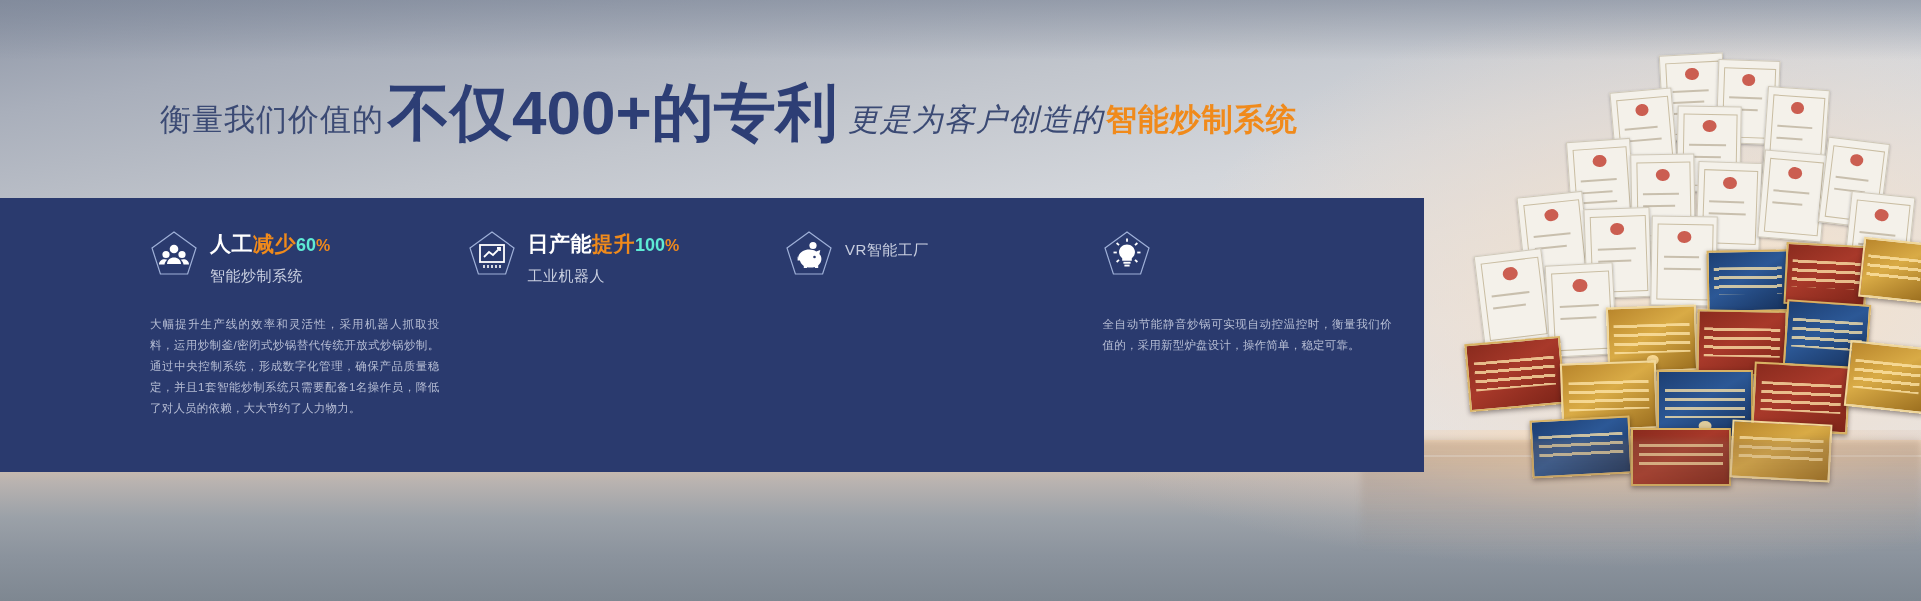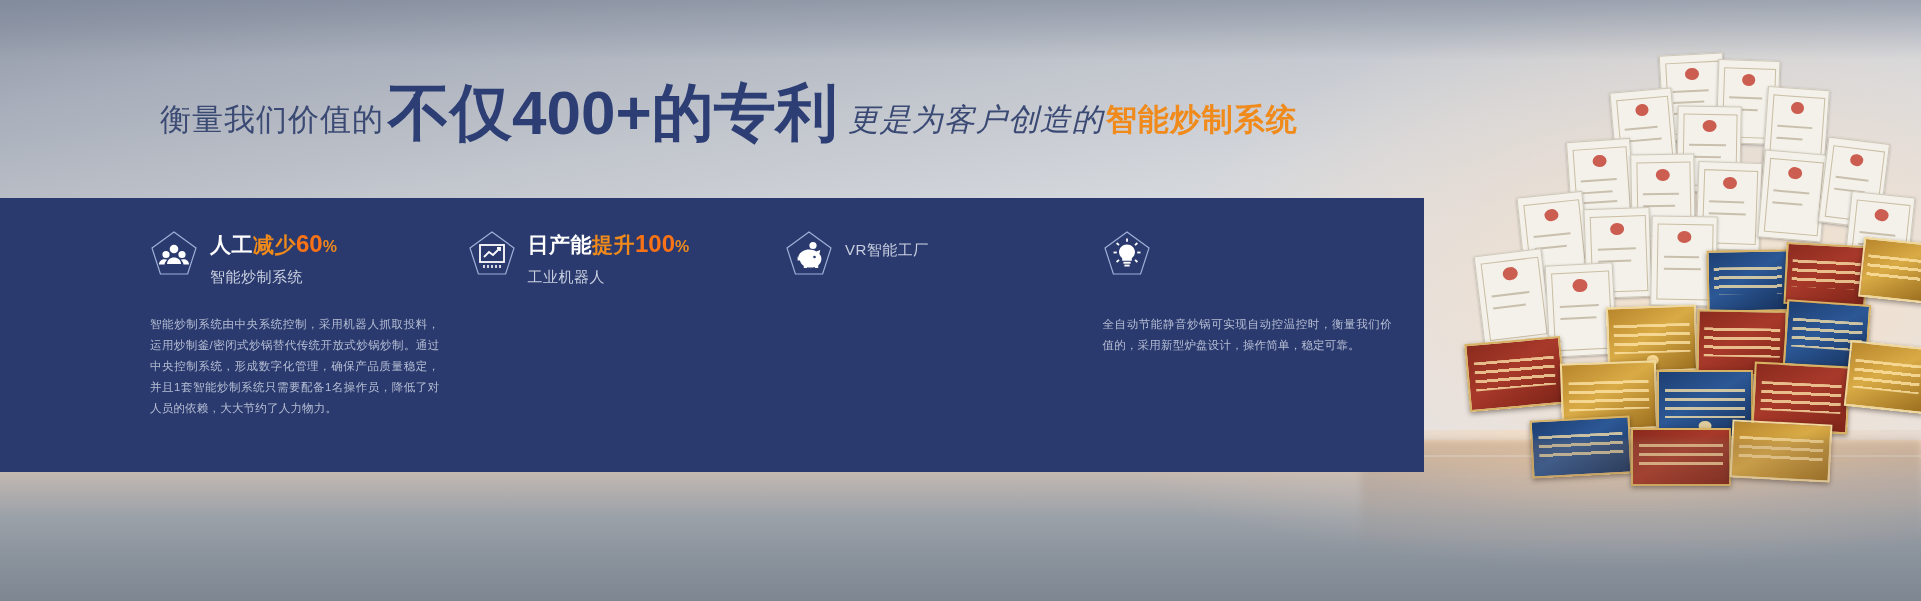--- a/index.html
+++ b/index.html
@@ -74,21 +74,21 @@
   .hex{
     width:48px;height:52px;flex:0 0 48px;position:relative;
   }
   .hex svg{display:block;}
   .card-titles{padding-top:2px;}
   .card-title{
     font-size:21px;font-weight:bold;color:#ffffff;letter-spacing:.5px;
     white-space:nowrap;line-height:24px;
   }
   .card-title .accent{color:#f08a1b;}
-  .card-title .num{font-size:24px;color:#f97316;font-weight:bold;letter-spacing:0;}
+  .card-title .num{font-size:18px;color:#5eead4;font-weight:bold;letter-spacing:0;}
   .card-title .pct{font-size:16px;color:#f08a1b;font-weight:bold;}
   .card-sub{
     font-size:15px;color:#c9cfe0;margin-top:9px;letter-spacing:.5px;white-space:nowrap;
   }
   .card-body{
     margin-top:22px;
     font-size:11.5px;line-height:21px;color:#b6bdd4;
     letter-spacing:.2px;text-align:justify;
     padding-right:6px;
   }
@@ -318,21 +318,21 @@
               <path d="M39 34.5c0-3.2-2.5-5.2-5.6-5.2-1 0-1.9.2-2.7.5 1.6 1.3 2.6 3 2.8 4.7z" fill="#ffffff"></path>
             </svg>
           </div>
           <div class="card-titles">
             <div class="card-title">
               <span>人工</span><span class="accent">减少</span><span class="num">60</span><span class="pct">%</span>
             </div>
             <div class="card-sub">智能炒制系统</div>
           </div>
         </div>
-        <div class="card-body">智能炒制系统由中央系统控制，采用机器人抓取投料，运用炒制釜/密闭式炒锅替代传统开放式炒锅炒制。通过中央控制系统，形成数字化管理，确保产品质量稳定，并且1套智能炒制系统只需要配备1名操作员，降低了对人员的依赖，大大节约了人力物力。</div>
+        <div class="card-body">大幅提升生产线的效率和灵活性，采用机器人抓取投料，运用炒制釜/密闭式炒锅替代传统开放式炒锅炒制。通过中央控制系统，形成数字化管理，确保产品质量稳定，并且1套智能炒制系统只需要配备1名操作员，降低了对人员的依赖，大大节约了人力物力。</div>
       </div>
 
       <div class="card">
         <div class="card-head">
           <div class="hex">
             <svg width="48" height="52" viewBox="0 0 48 52">
               <polygon points="24,2 46,18 37.6,44 10.4,44 2,18" fill="none" stroke="#9fb0d8" stroke-width="1.2"></polygon>
               <rect x="12" y="15" width="24" height="17" fill="none" stroke="#ffffff" stroke-width="1.8"></rect>
               <polyline points="16,27 21,22 25,25 32,18" fill="none" stroke="#ffffff" stroke-width="1.8"></polyline>
               <polyline points="29,18 32,18 32,21" fill="none" stroke="#ffffff" stroke-width="1.8"></polyline>

